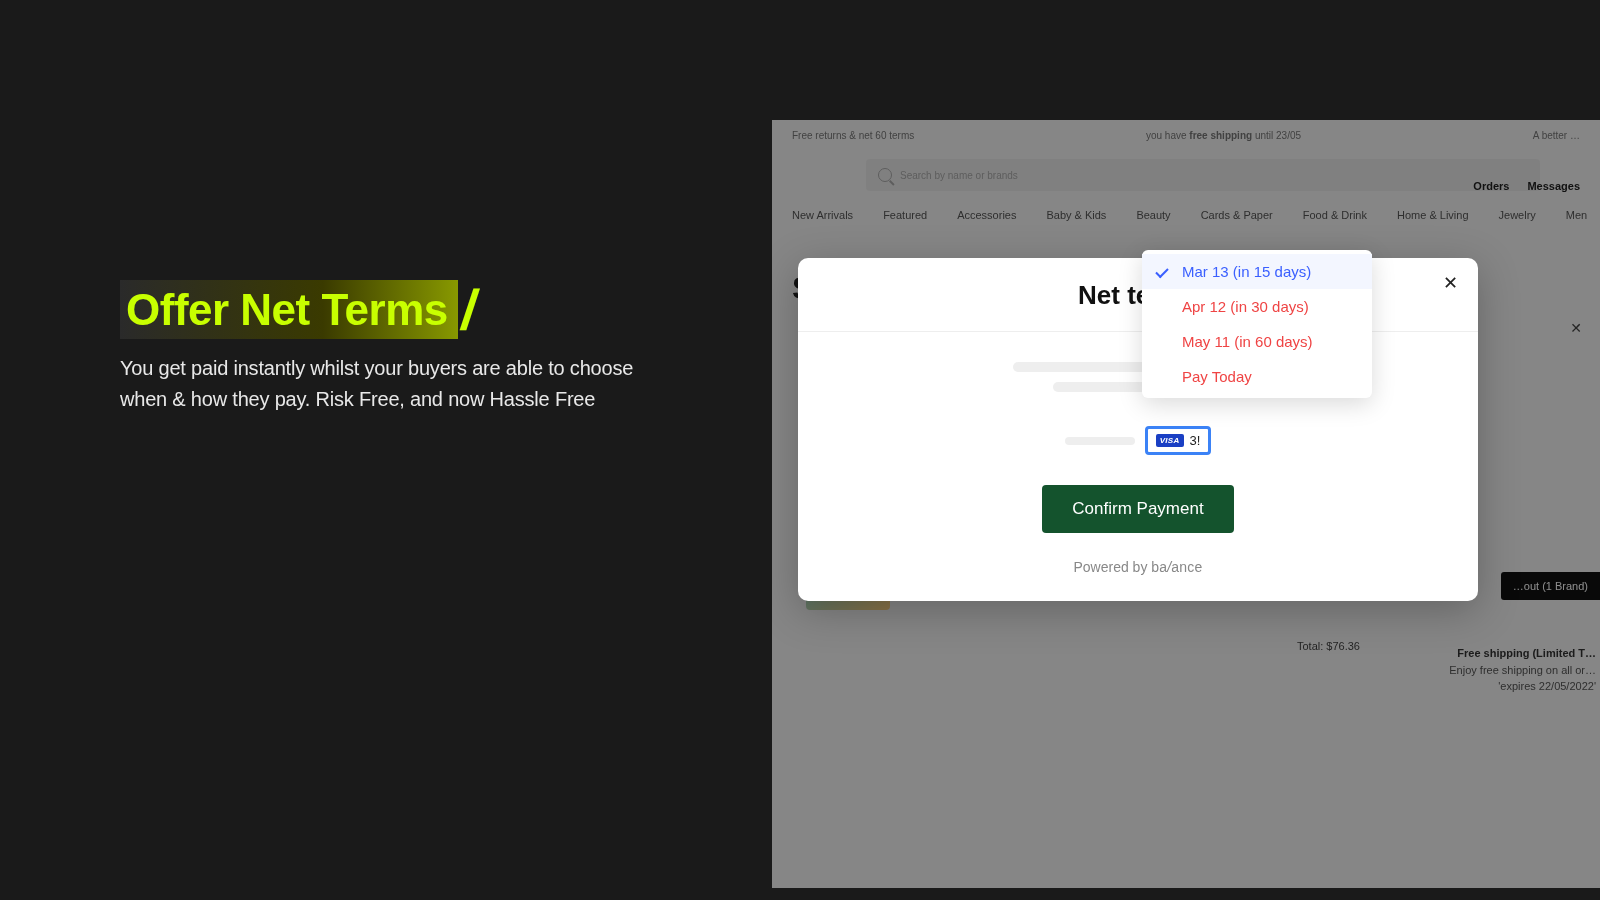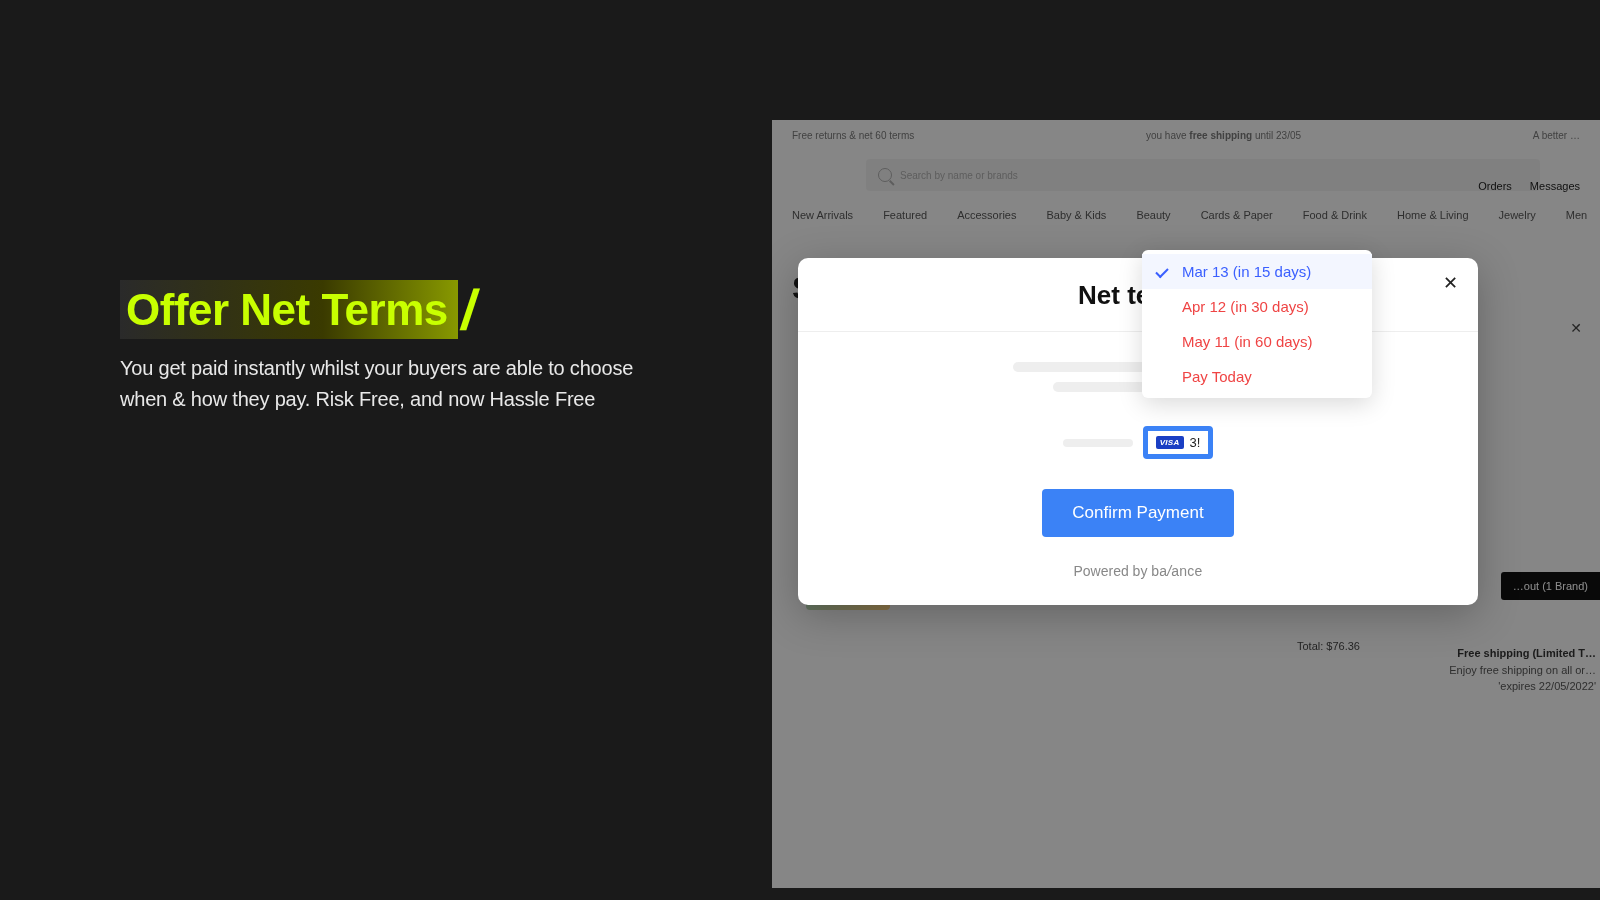--- a/index.html
+++ b/index.html
@@ -103,21 +103,21 @@
   }
   .search-icon::after { content:''; position:absolute; width:6px; height:1.5px; background:#aaa; bottom:-2px; right:-4px; transform:rotate(45deg); }
   .topright-links {
     position: absolute;
     right: 20px;
     top: 60px;
     display: flex;
     gap: 18px;
     font-size: 11px;
     color: #222;
-    font-weight: 400;
+    font-weight: 700;
   }
   .catnav {
     display: flex;
     gap: 30px;
     padding: 18px 20px 0 20px;
     font-size: 11px;
     color: #555;
   }
   .catnav span { white-space: nowrap; }
   .bigS {
@@ -218,21 +218,21 @@
   .ph2 { width: 170px; margin-bottom: 34px;}
   .cc-row {
     display:flex;
     align-items:center;
     justify-content:center;
     gap:10px;
     margin-bottom: 30px;
   }
   .cc-ph { width:70px; height:8px; background:#eee; border-radius:4px; }
   .cc-box {
-    border:5px solid #3b82f6;
+    border:3px solid #3b82f6;
     border-radius:4px;
     padding:4px 8px;
     display:flex;
     align-items:center;
     gap:6px;
     font-size:13px;
     color:#222;
   }
   .visa {
     background:#1a3fc4;
@@ -240,21 +240,21 @@
     font-size:8px;
     font-weight:800;
     font-style:italic;
     padding:2px 4px;
     border-radius:2px;
     letter-spacing:0.3px;
   }
   .confirm-btn {
     display:block;
     margin: 0 auto;
-    background:#3b82f6;
+    background:#14532d;
     color:#fff;
     border:none;
     border-radius:4px;
     padding: 14px 30px;
     font-size:17px;
     font-weight:500;
     cursor:pointer;
   }
   .powered {
     text-align:center;

